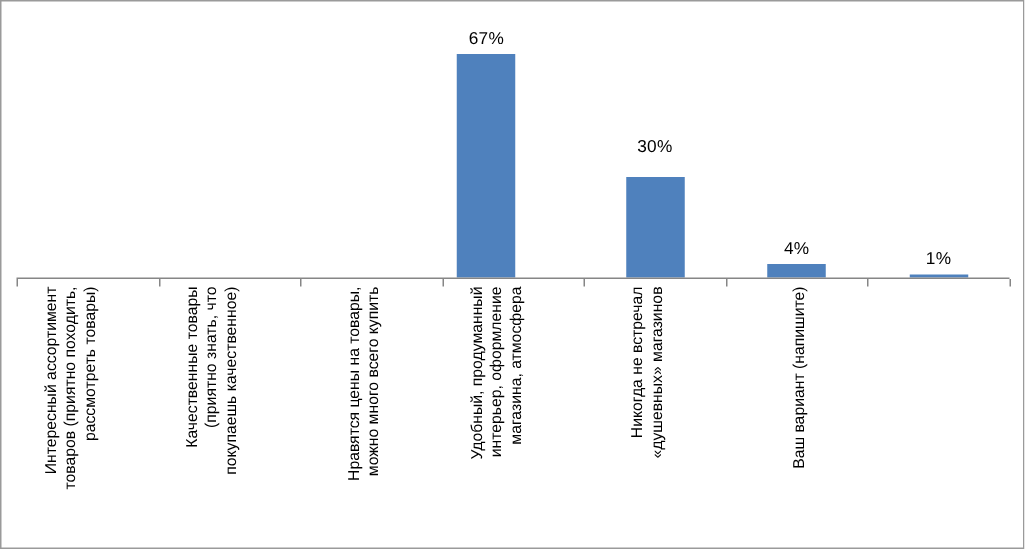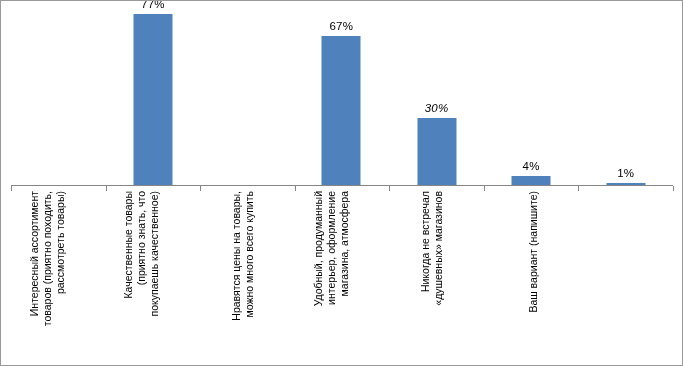--- a/index.html
+++ b/index.html
@@ -98,31 +98,27 @@
     white-space: nowrap;
     text-align: right;
   }
 </style>
 </head>
 <body>
 
 <div id="chart-root">
 
   <div id="plot-area">
-      <div class="bar-slot" style="left: 94.5714px; width: 94.5714px;">
-        <div class="bar" style="height: 171px; background-color: rgb(79, 129, 189);"></div>
-        <div class="bar-label" style="bottom: 175px;">77%</div>
-      </div>
-      <div class="bar-slot" style="left: 283px; width: 94.5714px; text-align: center;">
+      <div class="bar-slot" style="left: 266px; width: 94.5714px; text-align: center;">
         <div class="bar" style="height: 149px; background-color: rgb(79, 129, 189);"></div>
         <div class="bar-label" style="bottom: 153px;">67%</div>
       </div>
       <div class="bar-slot" style="left: 378.286px; width: 94.5714px;">
         <div class="bar" style="height: 67px; background-color: rgb(79, 129, 189);"></div>
-        <div class="bar-label" style="bottom: 71px; font-style: italic;">30%</div>
+        <div class="bar-label" style="bottom: 81px;">30%</div>
       </div>
       <div class="bar-slot" style="left: 472.857px; width: 94.5714px;">
         <div class="bar" style="height: 9px; background-color: rgb(79, 129, 189);"></div>
         <div class="bar-label" style="bottom: 13px;">4%</div>
       </div>
       <div class="bar-slot" style="left: 567.429px; width: 94.5714px;">
         <div class="bar" style="height: 2px; background-color: rgb(79, 129, 189);"></div>
         <div class="bar-label" style="bottom: 6px;">1%</div>
       </div>
     </div>

